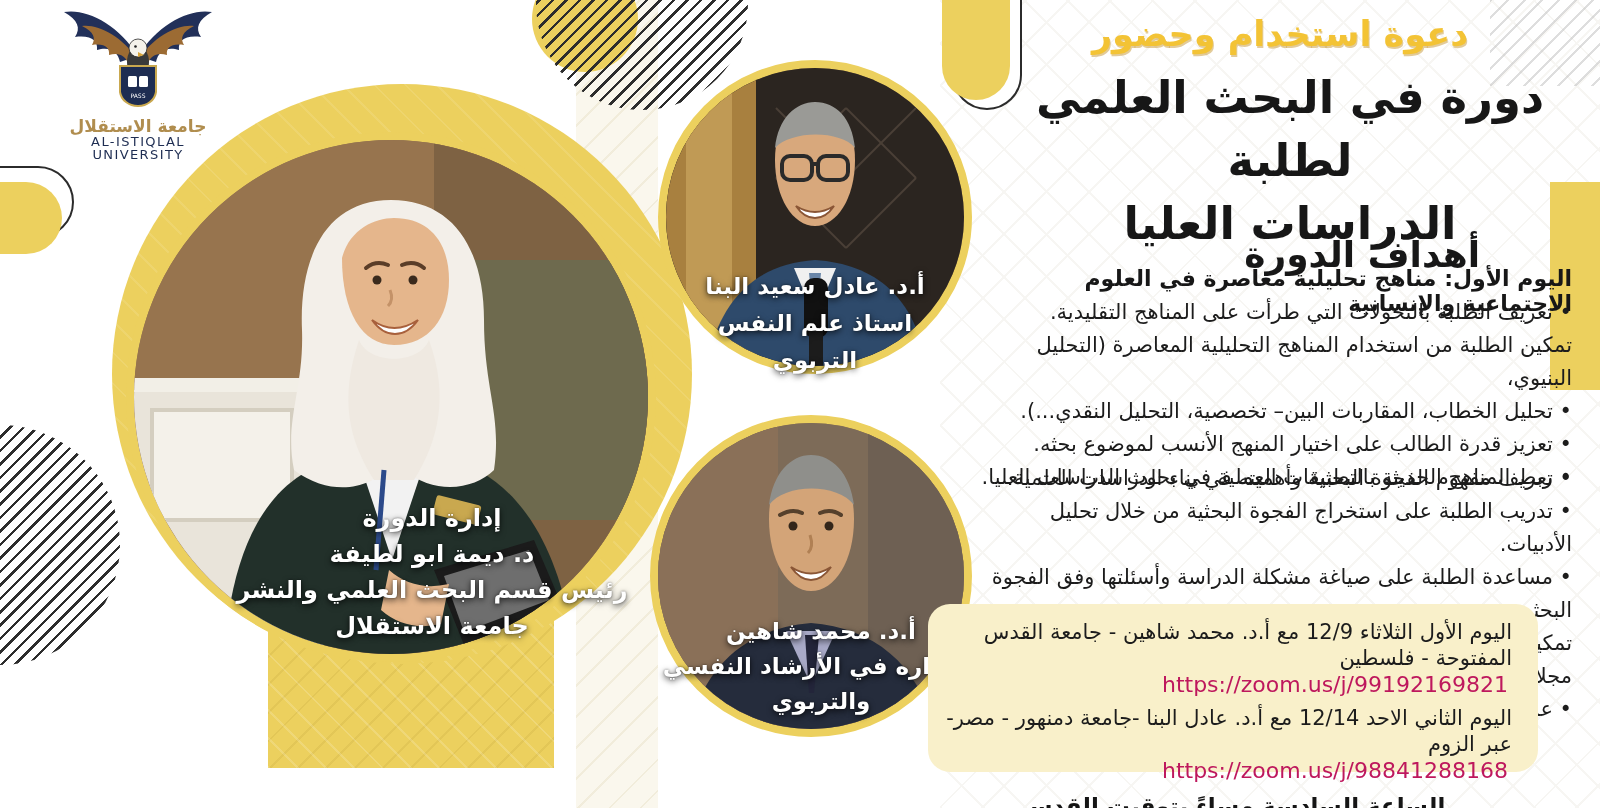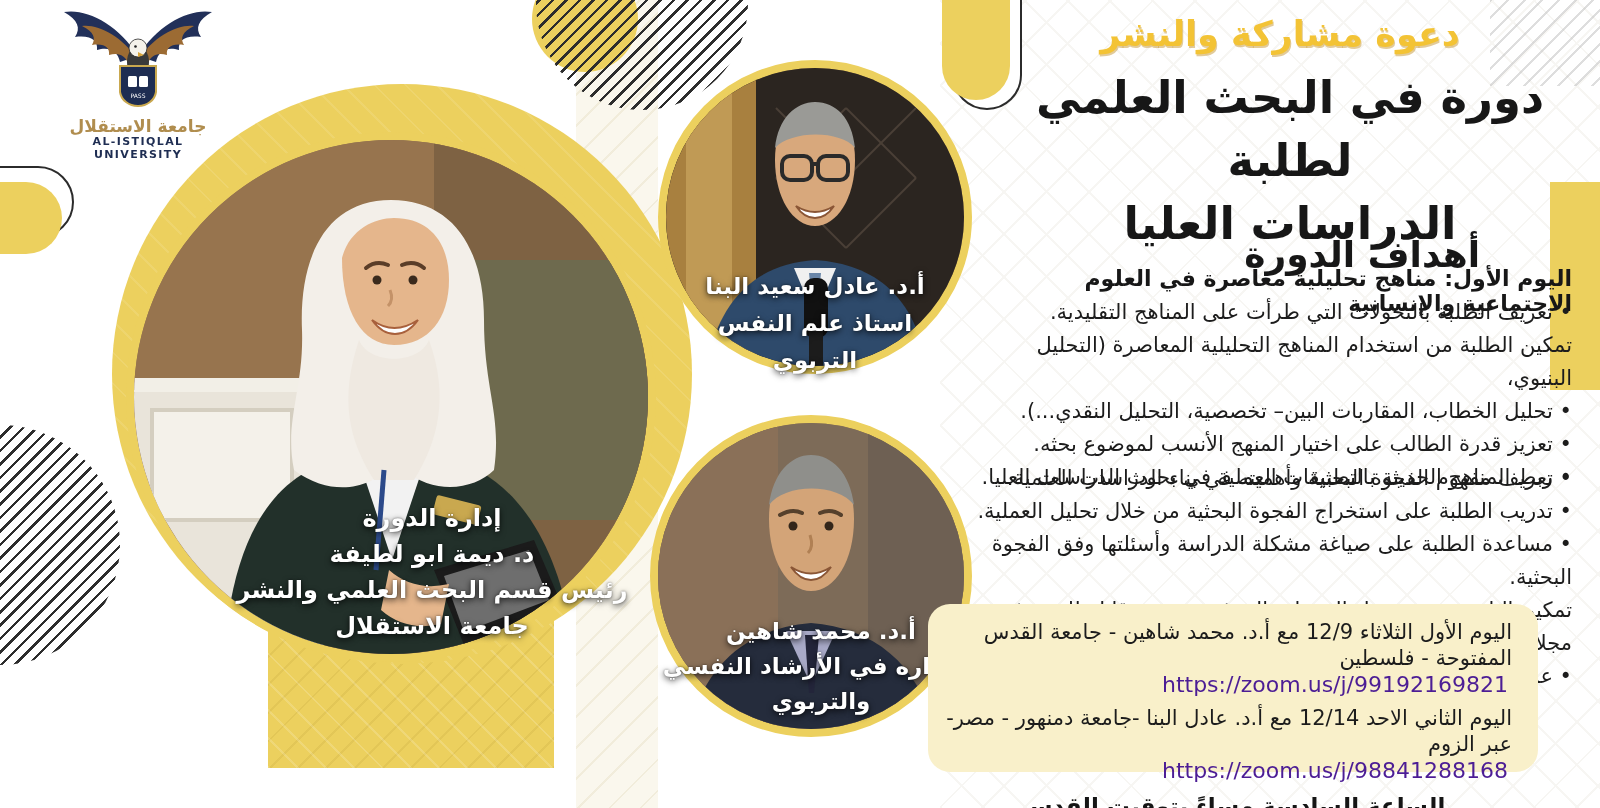--- a/index.html
+++ b/index.html
@@ -89,21 +89,21 @@
     text-shadow:0 2px 6px rgba(0,0,0,.75), 0 0 2px rgba(0,0,0,.5);
     direction:rtl;z-index:6;
   }
   #caption-manager{left:212px;top:500px;width:440px;font-size:24px;line-height:36px;}
   #caption-speaker1{left:650px;top:268px;width:330px;font-size:23px;line-height:37px;}
   #caption-speaker2{left:640px;top:614px;width:330px;font-size:23px;line-height:35px;margin-left:16px;}
 
   
   #logo{position:absolute;left:48px;top:4px;width:180px;height:152px;z-index:7;text-align:center;}
   #logo .ar{color:#b08d4e;font-size:17px;font-weight:bold;line-height:17px;margin-top:-2px;direction:rtl;}
-  #logo .en{color:#1e2d52;font-size:11px;font-weight:bold;letter-spacing:1.4px;line-height:13px;}
+  #logo .en{color:#1e2d52;font-size:13px;font-weight:normal;letter-spacing:1.4px;line-height:13px;}
   #kicker{
     position:absolute;left:1000px;top:14px;width:560px;text-align:center;z-index:8;
     color:#f3c335;font-size:35px;font-weight:bold;direction:rtl;
     text-shadow:1px 2px 0 rgba(190,140,30,.45);
   }
   #title{
     position:absolute;left:1000px;top:66px;width:580px;text-align:center;z-index:8;
     color:#171717;font-size:45px;font-weight:bold;line-height:63px;direction:rtl;
   }
   #objectives-heading{
@@ -126,21 +126,21 @@
   
   #schedule-box{
     position:absolute;left:928px;top:604px;width:610px;height:168px;border-radius:22px;
     background:#f9f0ca;z-index:8;padding:0;box-sizing:border-box;
   }
   .session-text{
     direction:rtl;text-align:right;color:#1c1c1c;font-size:21px;line-height:26px;
     padding:0 26px 0 14px;
   }
   .session-link{
-    direction:ltr;text-align:right;color:#4c1d95;font-size:22px;line-height:27px;
+    direction:ltr;text-align:right;color:#be185d;font-size:22px;line-height:27px;
     padding:0 30px 0 14px;font-weight:500;
   }
   #session1-text{padding-top:15px;}
   #session2-text{padding-top:7px;}
   #time-note{
     direction:rtl;text-align:center;color:#151515;font-size:23px;font-weight:bold;
     padding-top:9px;
   }
 </style>
 </head>
@@ -285,41 +285,41 @@
       <path d="M152,112 q4,12 -2,18" stroke="#b08054" stroke-width="3" fill="none"></path>
       <path d="M133,144 q20,13 40,0 q-9,13 -20,13 q-11,0 -20,-13 Z" fill="#fff" stroke="#8a5636" stroke-width="2"></path>
     </svg>
   </div>
   <div id="caption-speaker2" class="caption">
     <div>أ.د. محمد شاهين</div>
     <div>دكتواره في الأرشاد النفسي</div>
     <div>والتربوي</div>
   </div>
 
-  <div id="kicker">دعوة مشاركة والنشر</div>
+  <div id="kicker">دعوة استخدام وحضور</div>
 
   <div id="title">
     <div>دورة في البحث العلمي لطلبة</div>
     <div>الدراسات العليا</div>
   </div>
 
   <div id="objectives-heading">أهداف الدورة</div>
 
   <div id="day1-heading" class="day-heading">اليوم الأول: مناهج تحليلية معاصرة في العلوم الاجتماعية والإنسانية</div>
   <ul id="day1-list" class="day-list">
     <li>• تعريف الطلبة بالتحولات التي طرأت على المناهج التقليدية.</li>
     <li>تمكين الطلبة من استخدام المناهج التحليلية المعاصرة (التحليل البنيوي،</li>
     <li>• تحليل الخطاب، المقاربات البين– تخصصية، التحليل النقدي...).</li>
     <li>• تعزيز قدرة الطالب على اختيار المنهج الأنسب لموضوع بحثه.</li>
     <li>• ربط المناهج الحديثة بالتطبيقات العملية في بحوث الدراسات العليا.</li>
   </ul>
 
   <ul id="day2-list" class="day-list">
     <li>• تعريف مفهوم الفجوة البحثية وأهميته في بناء الدراسات العلمية.</li>
-    <li>• تدريب الطلبة على استخراج الفجوة البحثية من خلال تحليل العملية.</li>
+    <li>• تدريب الطلبة على استخراج الفجوة البحثية من خلال تحليل الأدبيات.</li>
     <li>• مساعدة الطلبة على صياغة مشكلة الدراسة وأسئلتها وفق الفجوة البحثية.</li>
     <li>تمكين الباحثين من تحويل الفجوات إلى فرص بحثية قابلة للنشر في مجلات</li>
     <li>• علمية محكمة.</li>
   </ul>
 
   <div id="schedule-box">
     <div id="session1-text" class="session-text">اليوم الأول الثلاثاء 12/9 مع أ.د. محمد شاهين - جامعة القدس المفتوحة - فلسطين</div>
     <div class="session-link">https://zoom.us/j/99192169821</div>
     <div id="session2-text" class="session-text">اليوم الثاني الاحد 12/14 مع أ.د. عادل البنا -جامعة دمنهور - مصر- عبر الزوم</div>
     <div class="session-link">https://zoom.us/j/98841288168</div>

